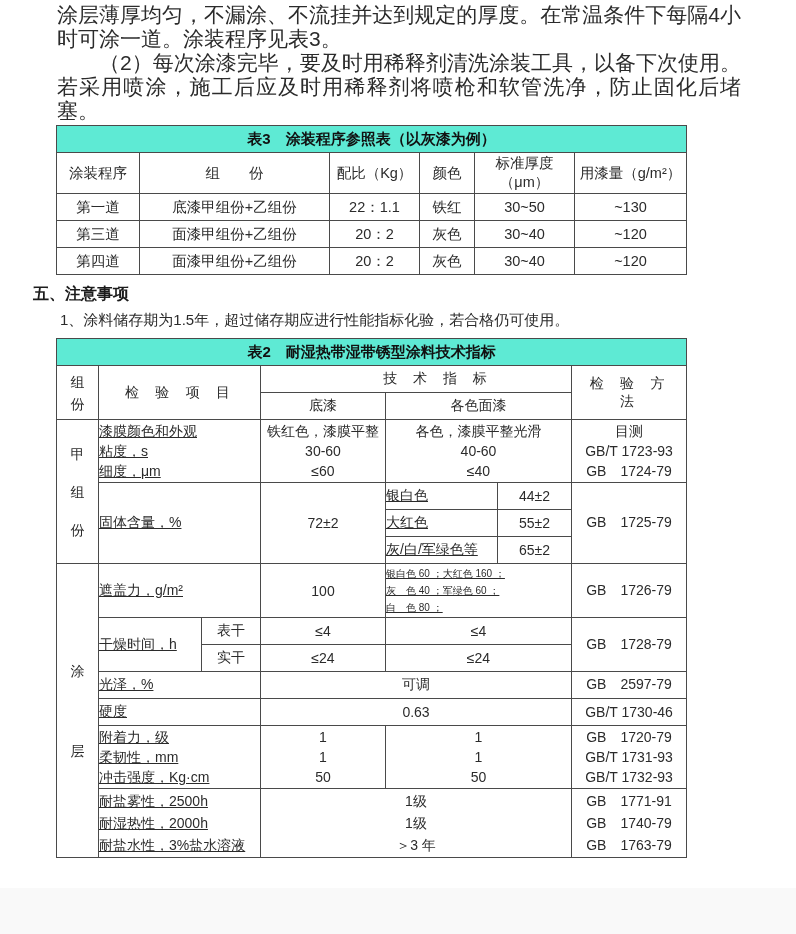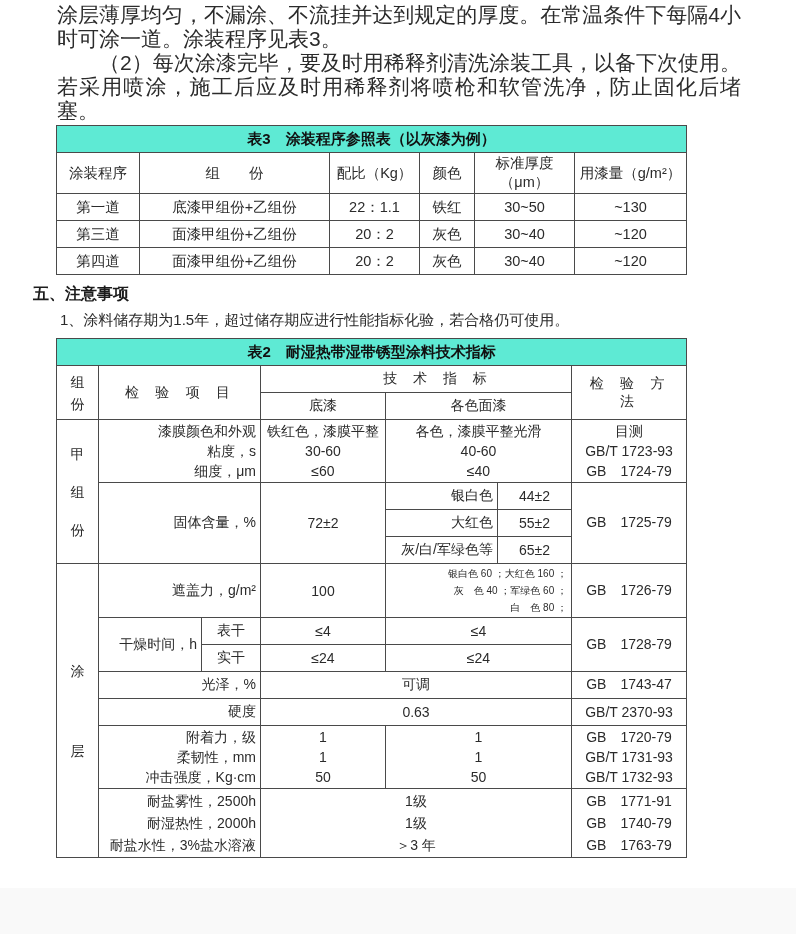--- a/index.html
+++ b/index.html
@@ -18,21 +18,21 @@
   th,td{border:1px solid #4a4a4a;padding:1px 4px;text-align:center;vertical-align:middle;
         font-weight:normal;overflow:hidden;}
   .title-cell{background:#5eead4;font-weight:bold;font-size:15px;color:#111;height:24px;}
 
   .t3{width:630px;margin-top:2px;font-size:14.5px;}
   .t3 .hrow th{height:27px;}
   .t3 .drow td{height:24px;}
 
   .t2{width:630px;margin-top:7px;font-size:14px;}
   .t2 .hrow th{height:24px;}
-  .al{text-align:right;padding-left:6px;}
+  .al{text-align:left;padding-left:0;text-decoration:underline;}
   .ml{white-space:pre-line;}
   .lh20{line-height:20px;}
   .lh22{line-height:22px;}
   .small-lines{font-size:10px;line-height:17px;}
   .vl1{white-space:pre-line;line-height:38px;padding:0;}
   .vl2{white-space:pre-line;line-height:80px;padding:0;}
   .r-sub td{height:24px;}
   .r26 td{height:24px;margin-left:28px;}
   .r1 td{height:60px;}
   .r7 td{height:58px;}
@@ -181,26 +181,26 @@
       <td rowspan="2">GB　1728-79</td>
     </tr>
     <tr class="r-sub">
       <td>实干</td>
       <td>≤24</td>
       <td colspan="2">≤24</td>
     </tr>
     <tr class="r26">
       <td colspan="2" class="al">光泽，%</td>
       <td colspan="3">可调</td>
-      <td>GB　1743-47</td>
+      <td>GB　2597-79</td>
     </tr>
     <tr class="r26">
       <td colspan="2" class="al">硬度</td>
       <td colspan="3">0.63</td>
-      <td>GB/T 2370-93</td>
+      <td>GB/T 1730-46</td>
     </tr>
     <tr class="r7">
       <td colspan="2" class="al ml lh20">附着力，级
 柔韧性，mm
 冲击强度，Kg·cm</td>
       <td class="ml lh20">1
 1
 50</td>
       <td colspan="2" class="ml lh20">1
 1

